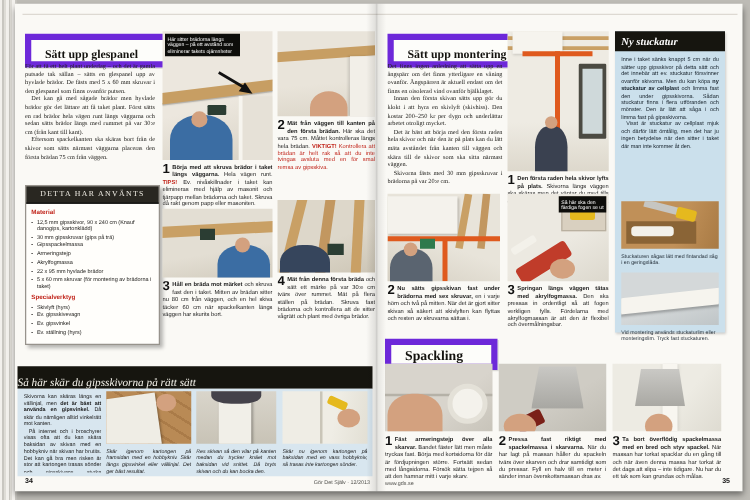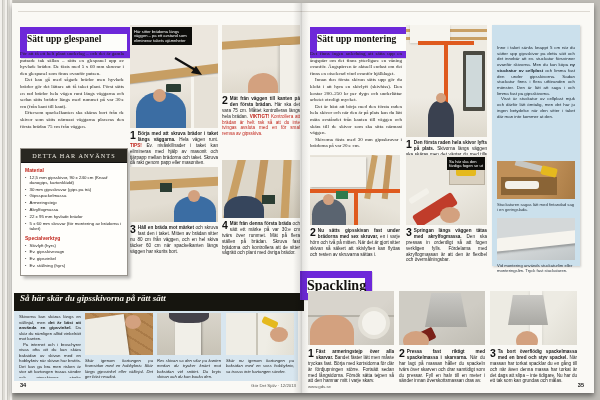--- a/index.html
+++ b/index.html
@@ -4,25 +4,25 @@
 <style>
   html,body{margin:0;padding:0}
   body{width:600px;height:400px;background:#bdbbb5;font-family:"Liberation Sans",sans-serif;position:relative;overflow:hidden}
   .edge-stack{position:absolute;left:0;top:0;width:13px;height:400px;
     background:repeating-linear-gradient(90deg,#f2f0ec 0 2px,#c8c6c0 2px 3px,#dedcd6 3px 5px)}
   .spread{position:absolute;left:12px;top:3px;width:582px;height:390px;background:#faf9f5;box-shadow:0 3px 5px rgba(0,0,0,.45)}
   .gutter{position:absolute;left:293px;top:3px;width:16px;height:390px;
     background:linear-gradient(90deg,rgba(0,0,0,0),rgba(0,0,0,.10) 45%,rgba(0,0,0,.18) 52%,rgba(0,0,0,.08) 60%,rgba(0,0,0,0));pointer-events:none}
   .toprule{position:absolute;left:18px;top:11px;width:572px;height:1px;background:#ddd9d2}
 
-  .titlebox{position:absolute;border:7px solid #6d28d9;background:#fdfdfa;
+  .titlebox{position:absolute;border:5px solid #6d28d9;background:#fdfdfa;
     font-family:"Liberation Serif",serif;font-weight:bold;font-size:9.5px;color:#14130f;
-    display:flex;align-items:flex-start;padding:0 0;box-shadow:1px 1px 0 rgba(0,0,0,.12)}
+    display:flex;align-items:flex-end;padding:0 11px;box-shadow:1px 1px 0 rgba(0,0,0,.12)}
   .blackbar{position:absolute;background:#16150f;color:#f6f4ec;font-family:"Liberation Serif",serif;
-    font-style:italic;font-weight:bold;display:flex;align-items:flex-start;padding-left:6px}
+    font-style:italic;font-weight:normal;display:flex;align-items:flex-end;}
   .body-text{position:absolute;font-family:"Liberation Serif",serif;font-size:5px;line-height:1.32;
     color:#21201d;text-align:justify;overflow:hidden}
   .body-text p{margin:0}
   .body-text p+p{text-indent:5px}
   .cap{position:absolute;font-size:4.6px;line-height:1.28;color:#191919;text-align:justify;overflow:hidden}
   .cap .num{float:left;font-weight:bold;font-size:10.5px;line-height:8.5px;margin:0 2px 0 0;color:#111}
   .cap b{font-weight:bold}
   .red{color:#c1251b;font-weight:bold}
   .photo{position:absolute;overflow:hidden;background:#ddd}
   .shape{position:absolute}
@@ -258,38 +258,41 @@
   </div>
   <div class="note" style="right:2px;top:2px;width:34px">Så här ska den färdiga fogen se ut</div>
 </div>
 <div class="cap" style="left:406px;top:228px;width:81px;height:38px">
   <span class="num">3</span>
   <b>Springan längs väggen tätas med akrylfogmassa.</b>
   <span>Den ska pressas in ordentligt så att fogen verkligen fylls. Fördelarna med akrylfogmassan är att den är flexibel och övermålningsbar.</span>
 </div>
 
 <div class="stucco">
+  <div class="stucco-h">
+    <span>Ny stuckatur</span>
+  </div>
   <div class="stucco-t">
     <span>Inne i taket sänks knappt 5 cm när du sätter upp gipsskivor på detta sätt och det innebär att ev. stuckatur försvinner ovanför skivorna. Men du kan köpa </span><b>ny stuckatur av cellplast</b><span> och limma fast den under gipsskivorna. Sådan stuckatur finns i flera utföranden och mönster. Den är lätt att såga i och limma fast på gipsskivorna.</span>
     <span style="display:block;text-indent:4px">Visst är stuckatur av cellplast mjuk och därför lätt ömtålig, men det har ju ingen betydelse när den sitter i taket där man inte kommer åt den.</span>
   </div>
   <div class="photo" style="left:5px;top:136px;width:78px;height:38px;background:linear-gradient(110deg,#c09058 60%,#a87a44)">
     <div class="shape" style="left:4px;top:16px;width:56px;height:18px;background:#8a6436"></div>
     <div class="shape" style="left:18px;top:2px;width:30px;height:6px;background:#c6c6c2;transform:rotate(14deg)"></div>
     <div class="shape" style="left:44px;top:6px;width:16px;height:9px;background:#e5b91e;border-radius:2px;transform:rotate(14deg)"></div>
     <div class="shape" style="left:8px;top:20px;width:34px;height:8px;background:#f3f1ea;border-radius:3px"></div>
   </div>
   <div class="stucco-cap" style="top:177px">Stuckaturen sågas lätt med fintandad såg i en geringslåda.</div>
   <div class="photo" style="left:5px;top:193px;width:78px;height:42px;background:linear-gradient(160deg,#d4d8d9 55%,#bfc5c7)">
     <div class="shape" style="left:-4px;top:16px;width:120%;height:13px;background:#f6f4ee;border-radius:6px 6px 2px 2px;transform:rotate(-6deg);box-shadow:0 2px 2px rgba(0,0,0,.25)"></div>
   </div>
   <div class="stucco-cap" style="top:238px">Vid montering används stuckaturlim eller monteringslim. Tryck fast stuckaturen.</div>
 </div>
 
-<div class="titlebox" style="left:300px;top:271px;width:58px;height:15px;font-size:14px">
+<div class="titlebox" style="left:308px;top:271px;width:58px;height:15px;font-size:11px">
   <span>Spackling</span>
 </div>
 
 <div class="photo" style="left:308px;top:291px;width:86px;height:54px;background:linear-gradient(140deg,#d8d4cc 60%,#c8c4ba)">
   <div class="shape" style="left:0;top:24px;width:100%;height:2px;background:#b5b1a7"></div>
   <div class="shape" style="left:2px;bottom:-8px;width:44px;height:38px;border-radius:45% 45% 0 0;background:#d3a17f"></div>
   <div class="shape" style="left:50px;top:16px;width:24px;height:24px;border-radius:50%;background:#f4f2ec;border:4px solid #e4e1d8"></div>
 </div>
 <div class="photo" style="left:399px;top:291px;width:86px;height:54px;background:linear-gradient(150deg,#cfccc4 55%,#bfbcb3)">
   <div class="shape" style="left:26px;top:2px;width:42px;height:34px;background:linear-gradient(#c9c8c4,#a8a7a2);clip-path:polygon(15% 0,85% 0,100% 100%,0 100%)"></div>

